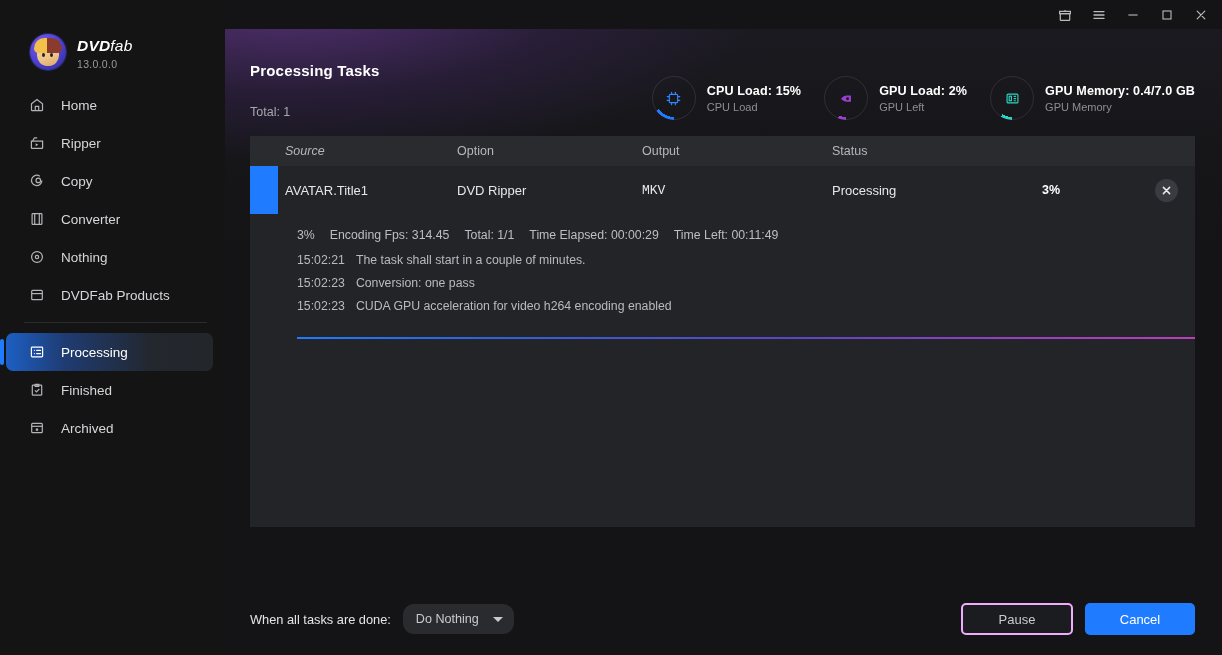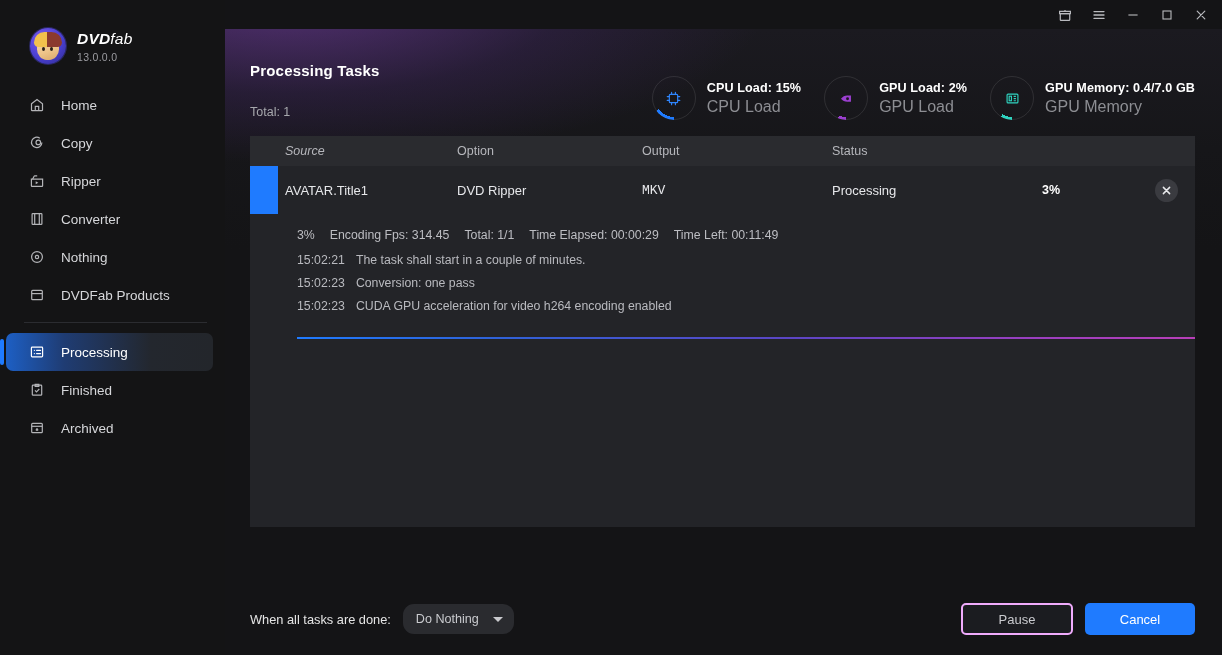--- a/index.html
+++ b/index.html
@@ -13,21 +13,21 @@
   .app { position: relative; width: 1222px; height: 655px; display: flex; background: #141416; }
 
   
   .sidebar {
     width: 225px; height: 655px;
     background: #141415;
     flex: 0 0 225px;
     position: relative;
     z-index: 5;
   }
-  .brand { display: flex; align-items: center; gap: 11px; padding: 22px 0 0 30px; height: 70px; }
+  .brand { display: flex; align-items: flex-end; gap: 11px; padding: 22px 0 0 30px; height: 70px; }
   .brand-logo {
     width: 36px; height: 36px; border-radius: 50%;
     background: radial-gradient(circle at 35% 30%, #7b5cf0 0%, #4a3fd0 55%, #2b2a8c 100%);
     position: relative; flex: 0 0 36px;
     box-shadow: 0 0 0 1px #2a2860;
     overflow: hidden;
   }
   .brand-logo .face {
     position: absolute; left: 7px; top: 8px; width: 22px; height: 24px;
     border-radius: 50% 50% 45% 45%;
@@ -102,21 +102,21 @@
     width: 44px; height: 44px; border-radius: 50%; position: relative;
     display: flex; align-items: center; justify-content: center; flex: 0 0 44px;
   }
   .ring .base {
     position: absolute; inset: 0; border-radius: 50%;
     border: 1.6px solid rgba(255,255,255,.10);
   }
   .ring .arc { position: absolute; inset: 0; border-radius: 50%; }
   .ring .glyph { position: relative; z-index: 2; width: 19px; height: 19px; }
   .g-text .g-title { font-size: 12.6px; font-weight: bold; color: #ffffff; letter-spacing: .1px; }
-  .g-text .g-sub { font-size: 16px; color: #8d8e93; margin-top: 3px; }
+  .g-text .g-sub { font-size: 11px; color: #8d8e93; margin-top: 3px; }
 
   
   .table-wrap { margin-top: 16px; }
   .thead {
     height: 30px; background: #2a2b2f; display: flex; align-items: center;
     font-size: 12.5px; color: #b6b7bc;
   }
   .th-src { width: 207px; padding-left: 35px; font-style: italic; }
   .th-opt { width: 185px; }
   .th-out { width: 190px; }
@@ -197,36 +197,36 @@
             <path d="M2.5 6.8 8 2.6l5.5 4.2V13a.6.6 0 0 1-.6.6H3.1a.6.6 0 0 1-.6-.6z"></path>
             <path d="M6.3 13.6V9.4h3.4v4.2"></path>
           </svg>
         </span>
         <span>Home</span>
       </div>
 
       <div class="nav-item">
         <span class="ico">
           <svg width="16" height="16" viewBox="0 0 16 16" fill="none" stroke="#cfd0d4" stroke-width="1.2">
-            <path d="M10.8 3.2a5.2 5.2 0 1 0 2.1 4.2"></path>
-            <circle cx="9.3" cy="7.4" r="2.3"></circle>
-          </svg>
-        </span>
-        <span>Copy</span>
-      </div>
-
-      <div class="nav-item">
-        <span class="ico">
-          <svg width="16" height="16" viewBox="0 0 16 16" fill="none" stroke="#cfd0d4" stroke-width="1.2">
             <path d="M2.4 6.2h11.2v6.6a.6.6 0 0 1-.6.6H3a.6.6 0 0 1-.6-.6z"></path>
             <path d="M3.6 6.2 5.1 3.3a.8.8 0 0 1 .7-.4h2.4"></path>
             <path d="M6.7 8.3v3l2.6-1.5z" fill="#cfd0d4" stroke="none"></path>
           </svg>
         </span>
         <span>Ripper</span>
+      </div>
+
+      <div class="nav-item">
+        <span class="ico">
+          <svg width="16" height="16" viewBox="0 0 16 16" fill="none" stroke="#cfd0d4" stroke-width="1.2">
+            <path d="M10.8 3.2a5.2 5.2 0 1 0 2.1 4.2"></path>
+            <circle cx="9.3" cy="7.4" r="2.3"></circle>
+          </svg>
+        </span>
+        <span>Copy</span>
       </div>
 
       <div class="nav-item">
         <span class="ico">
           <svg width="16" height="16" viewBox="0 0 16 16" fill="none" stroke="#cfd0d4" stroke-width="1.2">
             <rect x="3.1" y="2.6" width="9.8" height="10.8" rx=".7"></rect>
             <path d="M5.7 2.6v10.8M10.3 2.6v10.8"></path>
           </svg>
         </span>
         <span>Converter</span>
@@ -349,21 +349,21 @@
           <div class="gauge">
             <div class="ring">
               <div class="base"></div>
               <div class="arc" style="background: conic-gradient(from 180deg, #9b3fd0 0deg 22deg, rgba(0,0,0,0) 22deg 360deg); -webkit-mask: radial-gradient(circle, transparent 19px, #000 19px); mask: radial-gradient(circle, transparent 19px, #000 19px);"></div>
               <svg class="glyph" viewBox="0 0 20 20" fill="#9b3fd0">
                 <path d="M4.2 10.2c1.6-2.1 4-3.4 6.6-3.4h3.9v6.5h-3.9c-2.6 0-5-1.2-6.6-3.1zm5.4.1a1.5 1.5 0 1 0 3 0 1.5 1.5 0 0 0-3 0z"></path>
               </svg>
             </div>
             <div class="g-text">
               <div class="g-title">GPU Load: 2%</div>
-              <div class="g-sub">GPU Load</div>
+              <div class="g-sub">GPU Left</div>
             </div>
           </div>
 
           <div class="gauge">
             <div class="ring">
               <div class="base"></div>
               <div class="arc" style="background: conic-gradient(from 180deg, #2fd4c0 0deg 30deg, rgba(0,0,0,0) 30deg 360deg); -webkit-mask: radial-gradient(circle, transparent 19px, #000 19px); mask: radial-gradient(circle, transparent 19px, #000 19px);"></div>
               <svg class="glyph" viewBox="0 0 20 20" fill="none" stroke="#2fd4c0" stroke-width="1.2">
                 <rect x="4.3" y="5.4" width="11.4" height="9.2" rx="1"></rect>
                 <rect x="6.5" y="7.6" width="2.4" height="4.8"></rect>

